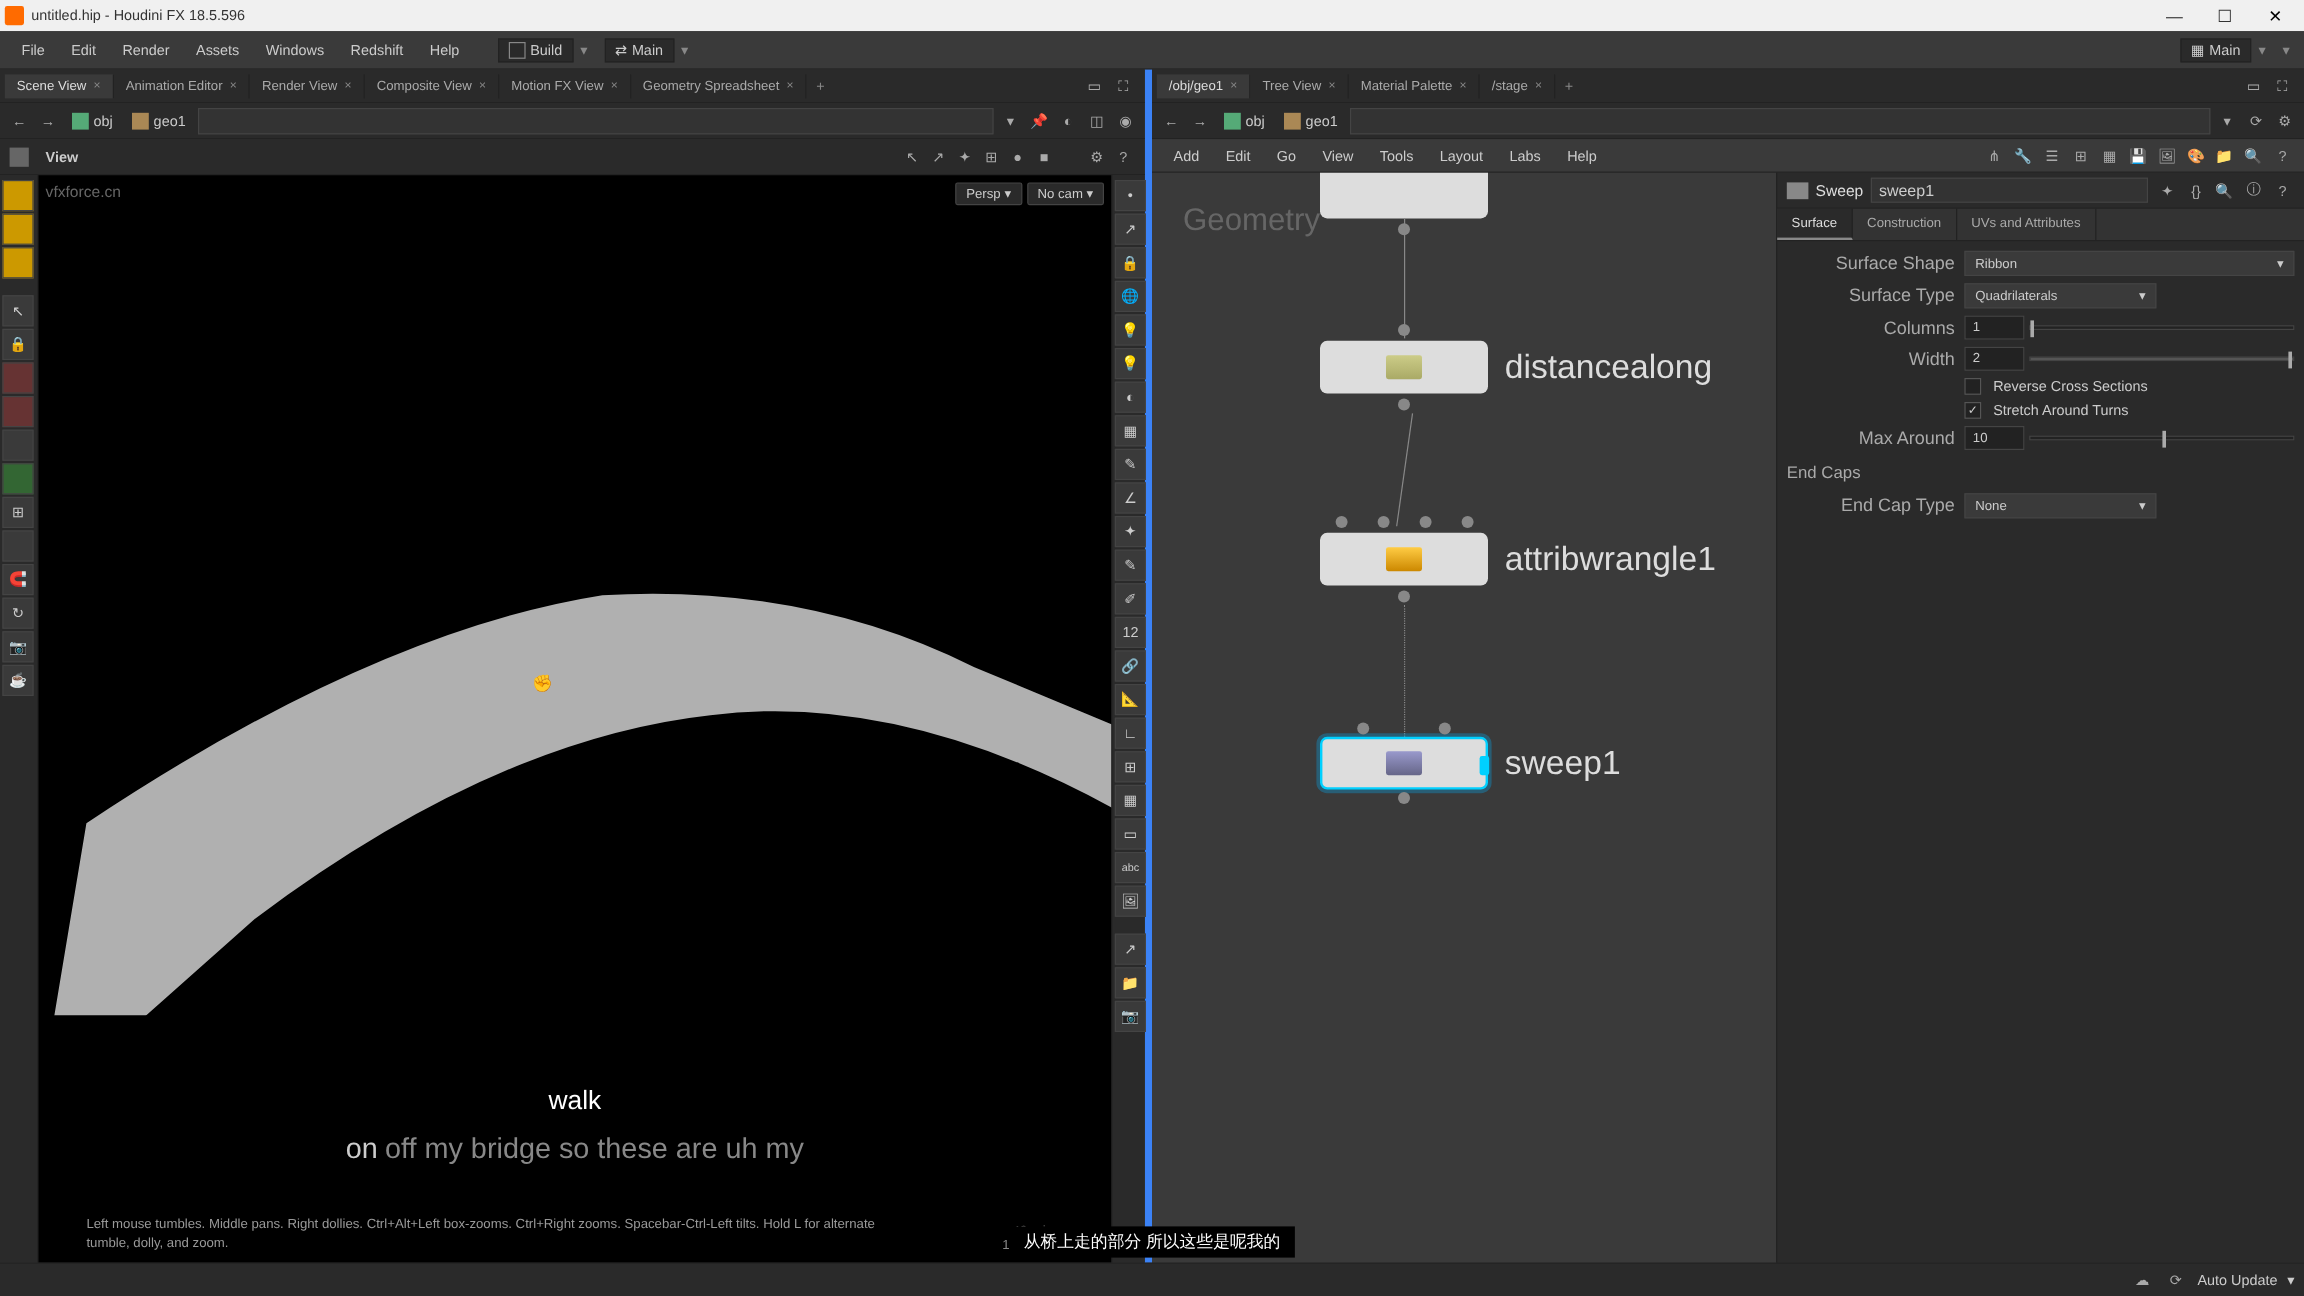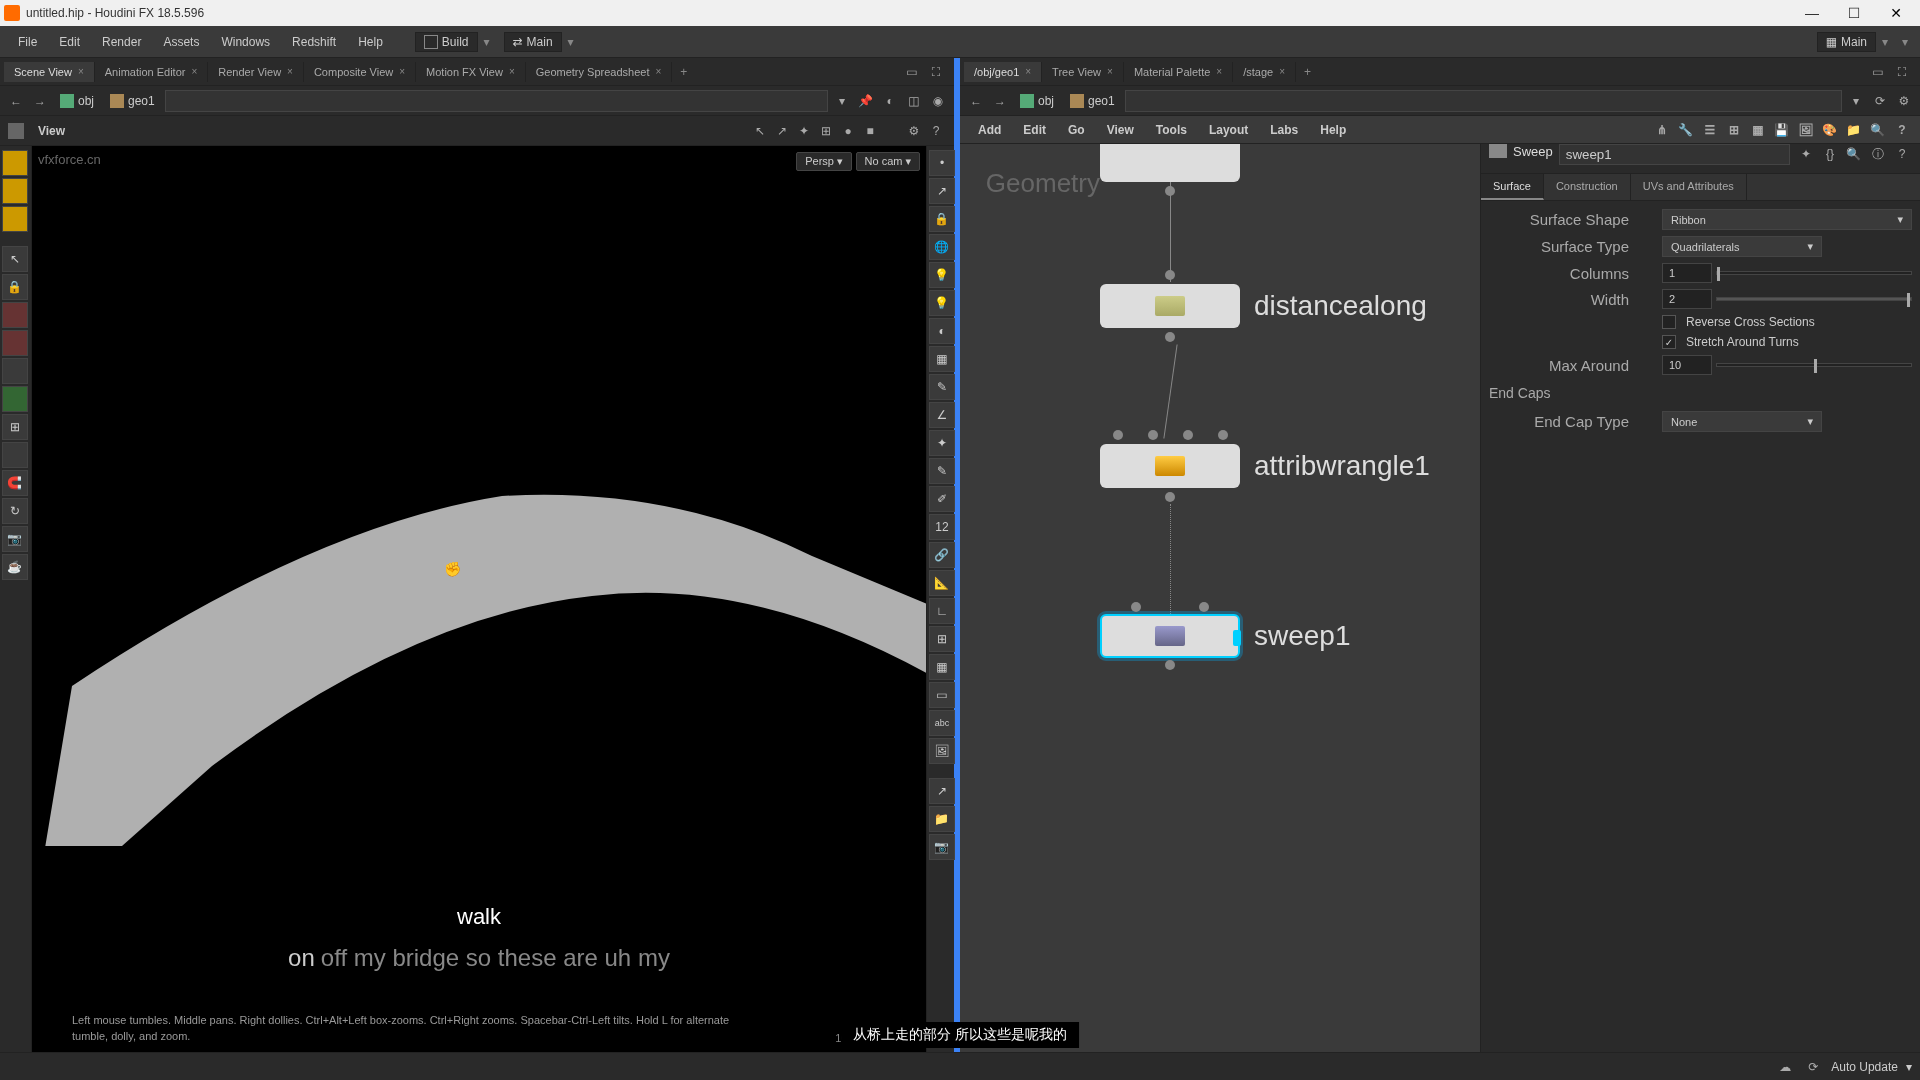--- a/index.html
+++ b/index.html
@@ -42,52 +42,52 @@
 .viewport { flex: 1; background: #000; position: relative; overflow: hidden; }
 .viewport-overlay-tl { position: absolute; top: 6px; left: 6px; color: #666; font-size: 13px; }
 .viewport-overlay-tr { position: absolute; top: 6px; right: 6px; display: flex; gap: 4px; }
 .vp-dropdown { background: #2a2a2a; border: 1px solid #444; padding: 2px 8px; font-size: 11px; color: #ccc; border-radius: 2px; }
 .bridge-shape { position: absolute; }
 .subtitle1 { position: absolute; bottom: 120px; left: 50%; transform: translateX(-50%); color: #fff; font-size: 22px; background: rgba(0,0,0,0.6); padding: 2px 8px; }
 .subtitle2 { position: absolute; bottom: 80px; left: 50%; transform: translateX(-50%); color: #ccc; font-size: 24px; display: flex; gap: 6px; }
 .subtitle2 .dim { color: #888; }
 .status-hint { position: absolute; bottom: 8px; left: 40px; color: #999; font-size: 11px; line-height: 1.4; }
 .status-stats { position: absolute; bottom: 8px; right: 40px; color: #888; font-size: 11px; font-family: monospace; text-align: right; }
-.network-menubar { background: #3a3a3a; height: 28px; display: flex; align-items: center; padding: 0 8px; gap: 2px; border-bottom: 1px solid #222; font-weight: bold; }
+.network-menubar { background: #3a3a3a; height: 28px; display: flex; align-items: center; padding: 0 8px; gap: 2px; border-bottom: 1px solid #222; }
 .network-menubar-right { margin-left: auto; display: flex; gap: 4px; }
 .network-area { flex: 1; display: flex; }
 .network-canvas { flex: 1; background: #3a3a3a; position: relative; overflow: hidden; text-align: center; }
 .geo-label { position: absolute; top: 24px; right: 380px; color: #666; font-size: 26px; font-weight: 300; }
 .node { position: absolute; display: flex; align-items: center; gap: 14px; }
 .node-body { width: 140px; height: 44px; background: #ddd; border-radius: 6px; display: flex; align-items: center; justify-content: center; position: relative; }
 .node-body.selected { border: 2px solid #00d0ff; box-shadow: 0 0 0 3px rgba(0,180,255,0.3); }
 .node-ring { position: absolute; width: 160px; height: 160px; border-radius: 50%; background: radial-gradient(circle, rgba(100,140,220,0.6) 40%, rgba(80,100,180,0.4) 70%, transparent 100%); top: -58px; left: -10px; z-index: -1; }
 .node-icon { width: 30px; height: 20px; background: #888; border-radius: 2px; }
 .node-label { color: #ddd; font-size: 28px; }
 .node-port { width: 10px; height: 10px; background: #888; border-radius: 50%; position: absolute; left: 50%; transform: translateX(-50%); }
 .node-port.top { top: -14px; }
 .node-port.bottom { bottom: -14px; }
 .node-port.display { background: #00d0ff; width: 8px; height: 16px; border-radius: 2px; right: -3px; left: auto; top: 14px; transform: none; }
 .node-multi-ports { position: absolute; top: -14px; left: 0; width: 100%; display: flex; justify-content: space-around; }
 .node-multi-ports .port { width: 10px; height: 10px; background: #888; border-radius: 50%; }
 .lock-icon { position: absolute; bottom: -30px; right: -80px; color: #888; font-size: 14px; }
 .wire { position: absolute; border-left: 1px solid #888; }
 .parameters { width: 440px; background: #2a2a2a; border-left: 1px solid #222; display: flex; flex-direction: column; }
-.param-header { height: 30px; display: flex; align-items: flex-start; padding: 0 8px; gap: 6px; border-bottom: 1px solid #222; }
+.param-header { height: 30px; display: flex; align-items: center; padding: 0 8px; gap: 6px; border-bottom: 1px solid #222; }
 .param-node-icon { width: 18px; height: 14px; background: #888; }
 .param-title { color: #ddd; font-size: 13px; }
 .param-name-input { flex: 1; background: #333; border: 1px solid #444; padding: 2px 6px; color: #ccc; }
 .param-header-icons { display: flex; gap: 4px; margin-left: auto; }
 .param-tabs { display: flex; background: #333; border-bottom: 1px solid #222; }
 .param-tab { padding: 6px 12px; color: #aaa; cursor: pointer; font-size: 11px; border-right: 1px solid #222; }
 .param-tab.active { background: #2a2a2a; color: #ddd; border-bottom: 2px solid #888; }
 .param-body { padding: 8px; display: flex; flex-direction: column; gap: 6px; }
 .param-row { display: flex; align-items: center; gap: 8px; }
 .param-label { width: 140px; text-align: right; color: #aaa; font-size: 15px; }
-.param-value { flex: 1; display: flex; align-items: center; gap: 4px; margin-left: 25px; }
+.param-value { flex: 1; display: flex; align-items: center; gap: 4px; }
 .param-select { background: #3a3a3a; border: 1px solid #444; padding: 3px 8px; color: #ccc; flex: 1; font-size: 11px; display: flex; justify-content: space-between; align-items: center; }
 .param-input { background: #222; border: 1px solid #444; padding: 3px 6px; color: #ccc; width: 50px; font-size: 11px; }
 .param-slider { flex: 1; height: 4px; background: #222; position: relative; border: 1px solid #444; }
 .param-slider-fill { position: absolute; height: 100%; background: #555; }
 .param-slider-handle { position: absolute; width: 3px; height: 14px; background: #aaa; top: -5px; }
 .param-check { display: flex; align-items: flex-start; gap: 10px; }
 .checkbox { width: 14px; height: 14px; background: #222; border: 1px solid #555; display: flex; align-items: center; justify-content: center; font-size: 10px; }
 .param-section { color: #aaa; font-size: 14px; padding: 4px 0; }
 .bottom-bar { height: 28px; background: #2a2a2a; display: flex; align-items: center; padding: 0 8px; border-top: 1px solid #222; }
 .bottom-subtitle { position: absolute; bottom: 32px; left: 50%; transform: translateX(-50%); background: #000; color: #fff; padding: 4px 12px; font-size: 14px; }

